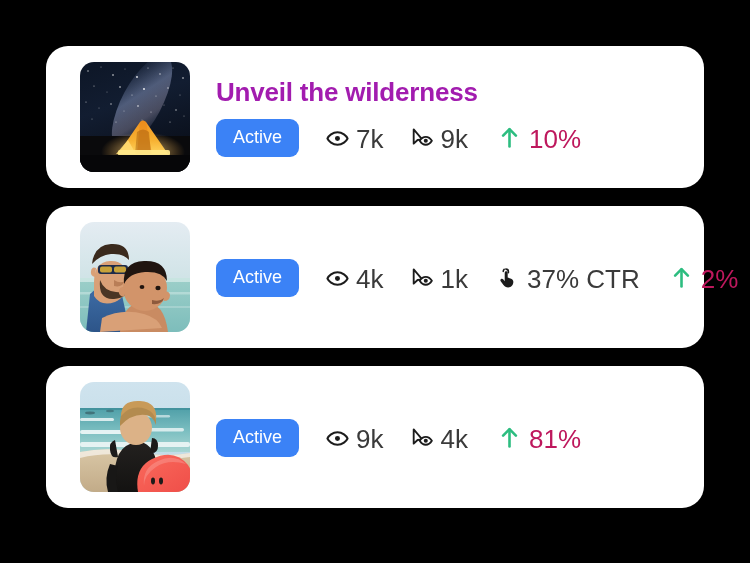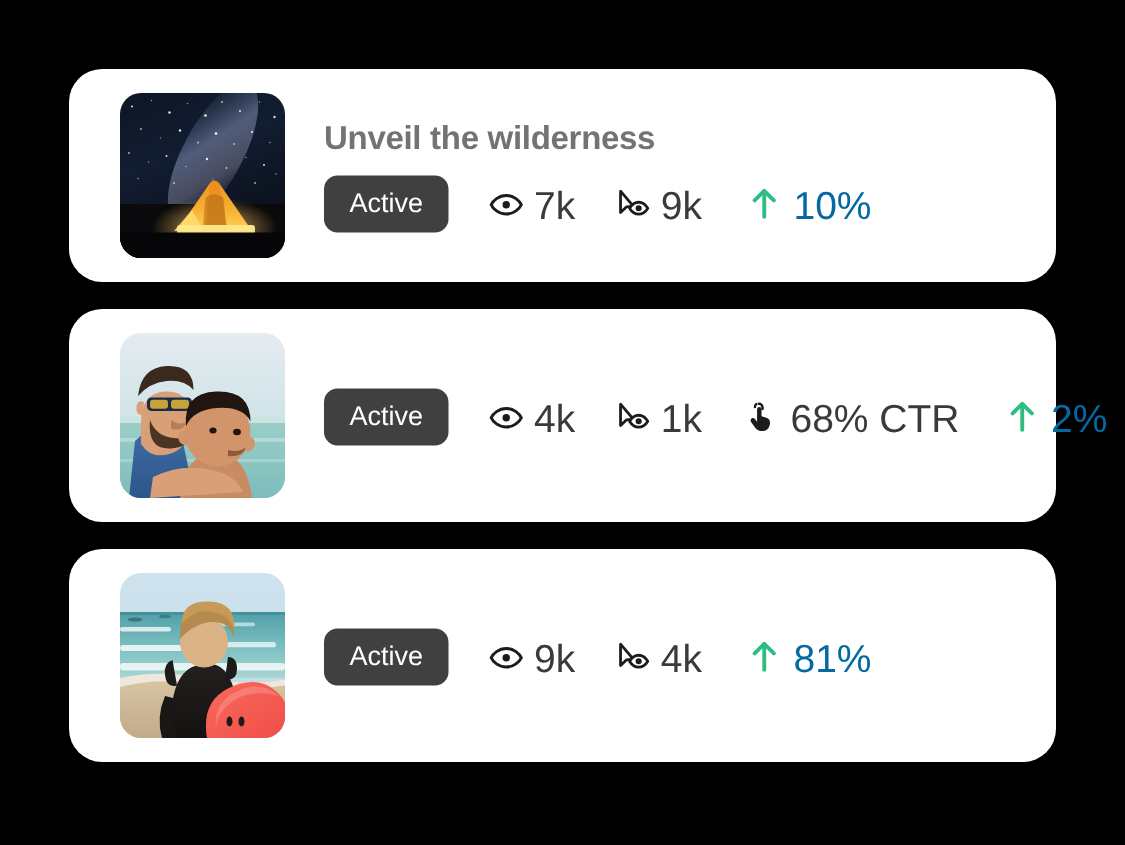--- a/index.html
+++ b/index.html
@@ -47,37 +47,37 @@
   .card-body {
     margin-left: 26px;
     display: flex;
     flex-direction: column;
     justify-content: center;
     gap: 14px;
     padding-top: 2px;
   }
 
   .card-title {
-    font-size: 22px;
+    font-size: 26px;
     font-weight: bold;
-    color: #737373;
+    color: #a21caf;
     letter-spacing: -0.2px;
     line-height: 1;
     white-space: nowrap;
   }
 
   .metrics-row {
     display: flex;
     align-items: center;
     gap: 0;
     white-space: nowrap;
   }
 
   .status-badge {
-    background: #404040;
+    background: #3b82f6;
     color: #ffffff;
     font-size: 18px;
     line-height: 1;
     padding: 9px 17px 11px 17px;
     border-radius: 9px;
     display: inline-block;
   }
 
   .metric {
     display: flex;
@@ -94,21 +94,21 @@
     display: inline-flex;
     align-items: center;
     justify-content: center;
     width: 24px;
     height: 24px;
     flex: 0 0 24px;
   }
   .metric .m-icon svg { display: block; }
   .metric .m-val { line-height: 1; position: relative; top: 0.5px; }
 
-  .trend-val { color: #0369a1; }
+  .trend-val { color: #be185d; }
 </style>
 </head>
 <body>
 
 <div id="campaign-list">
 
   <div class="campaign-card">
     <div class="card-thumb">
       <svg viewBox="0 0 110 110" xmlns="http://www.w3.org/2000/svg">
         <defs>
@@ -289,21 +289,21 @@
         </span>
 
         <span class="metric metric-ctr">
           <span class="m-icon">
             <svg width="23" height="23" viewBox="0 0 24 24" fill="none">
               <path d="M10.3 2.2a2.6 2.6 0 0 1 2.6 2.6v1.1" stroke="#1c1c1c" stroke-width="1.7" stroke-linecap="round" fill="none"></path>
               <path d="M7.6 4.6a2.6 2.6 0 0 1 .9-2.1" stroke="#1c1c1c" stroke-width="1.7" stroke-linecap="round" fill="none"></path>
               <path d="M9.1 11.4V6.0a1.55 1.55 0 0 1 3.1 0v5.0l2.9.9c1.9.6 3.0 1.5 3.0 3.6 0 3.3-2.2 5.8-5.4 5.8-2.2 0-3.7-.8-4.9-2.4l-2.9-4.0c-.6-.9-.4-1.9.4-2.4.8-.5 1.8-.3 2.4.5l1.4 1.8z" fill="#1c1c1c"></path>
             </svg>
           </span>
-          <span class="m-val">68% CTR</span>
+          <span class="m-val">37% CTR</span>
         </span>
 
         <span class="metric metric-trend">
           <span class="m-icon">
             <svg width="21" height="22" viewBox="0 0 20 22" fill="none">
               <path d="M10 2.5 L10 19.5" stroke="#2dbd80" stroke-width="2.6" stroke-linecap="round"></path>
               <path d="M3.6 8.6 L10 2.2 L16.4 8.6" stroke="#2dbd80" stroke-width="2.6" stroke-linecap="round" stroke-linejoin="round" fill="none"></path>
             </svg>
           </span>
           <span class="m-val trend-val">2%</span>

